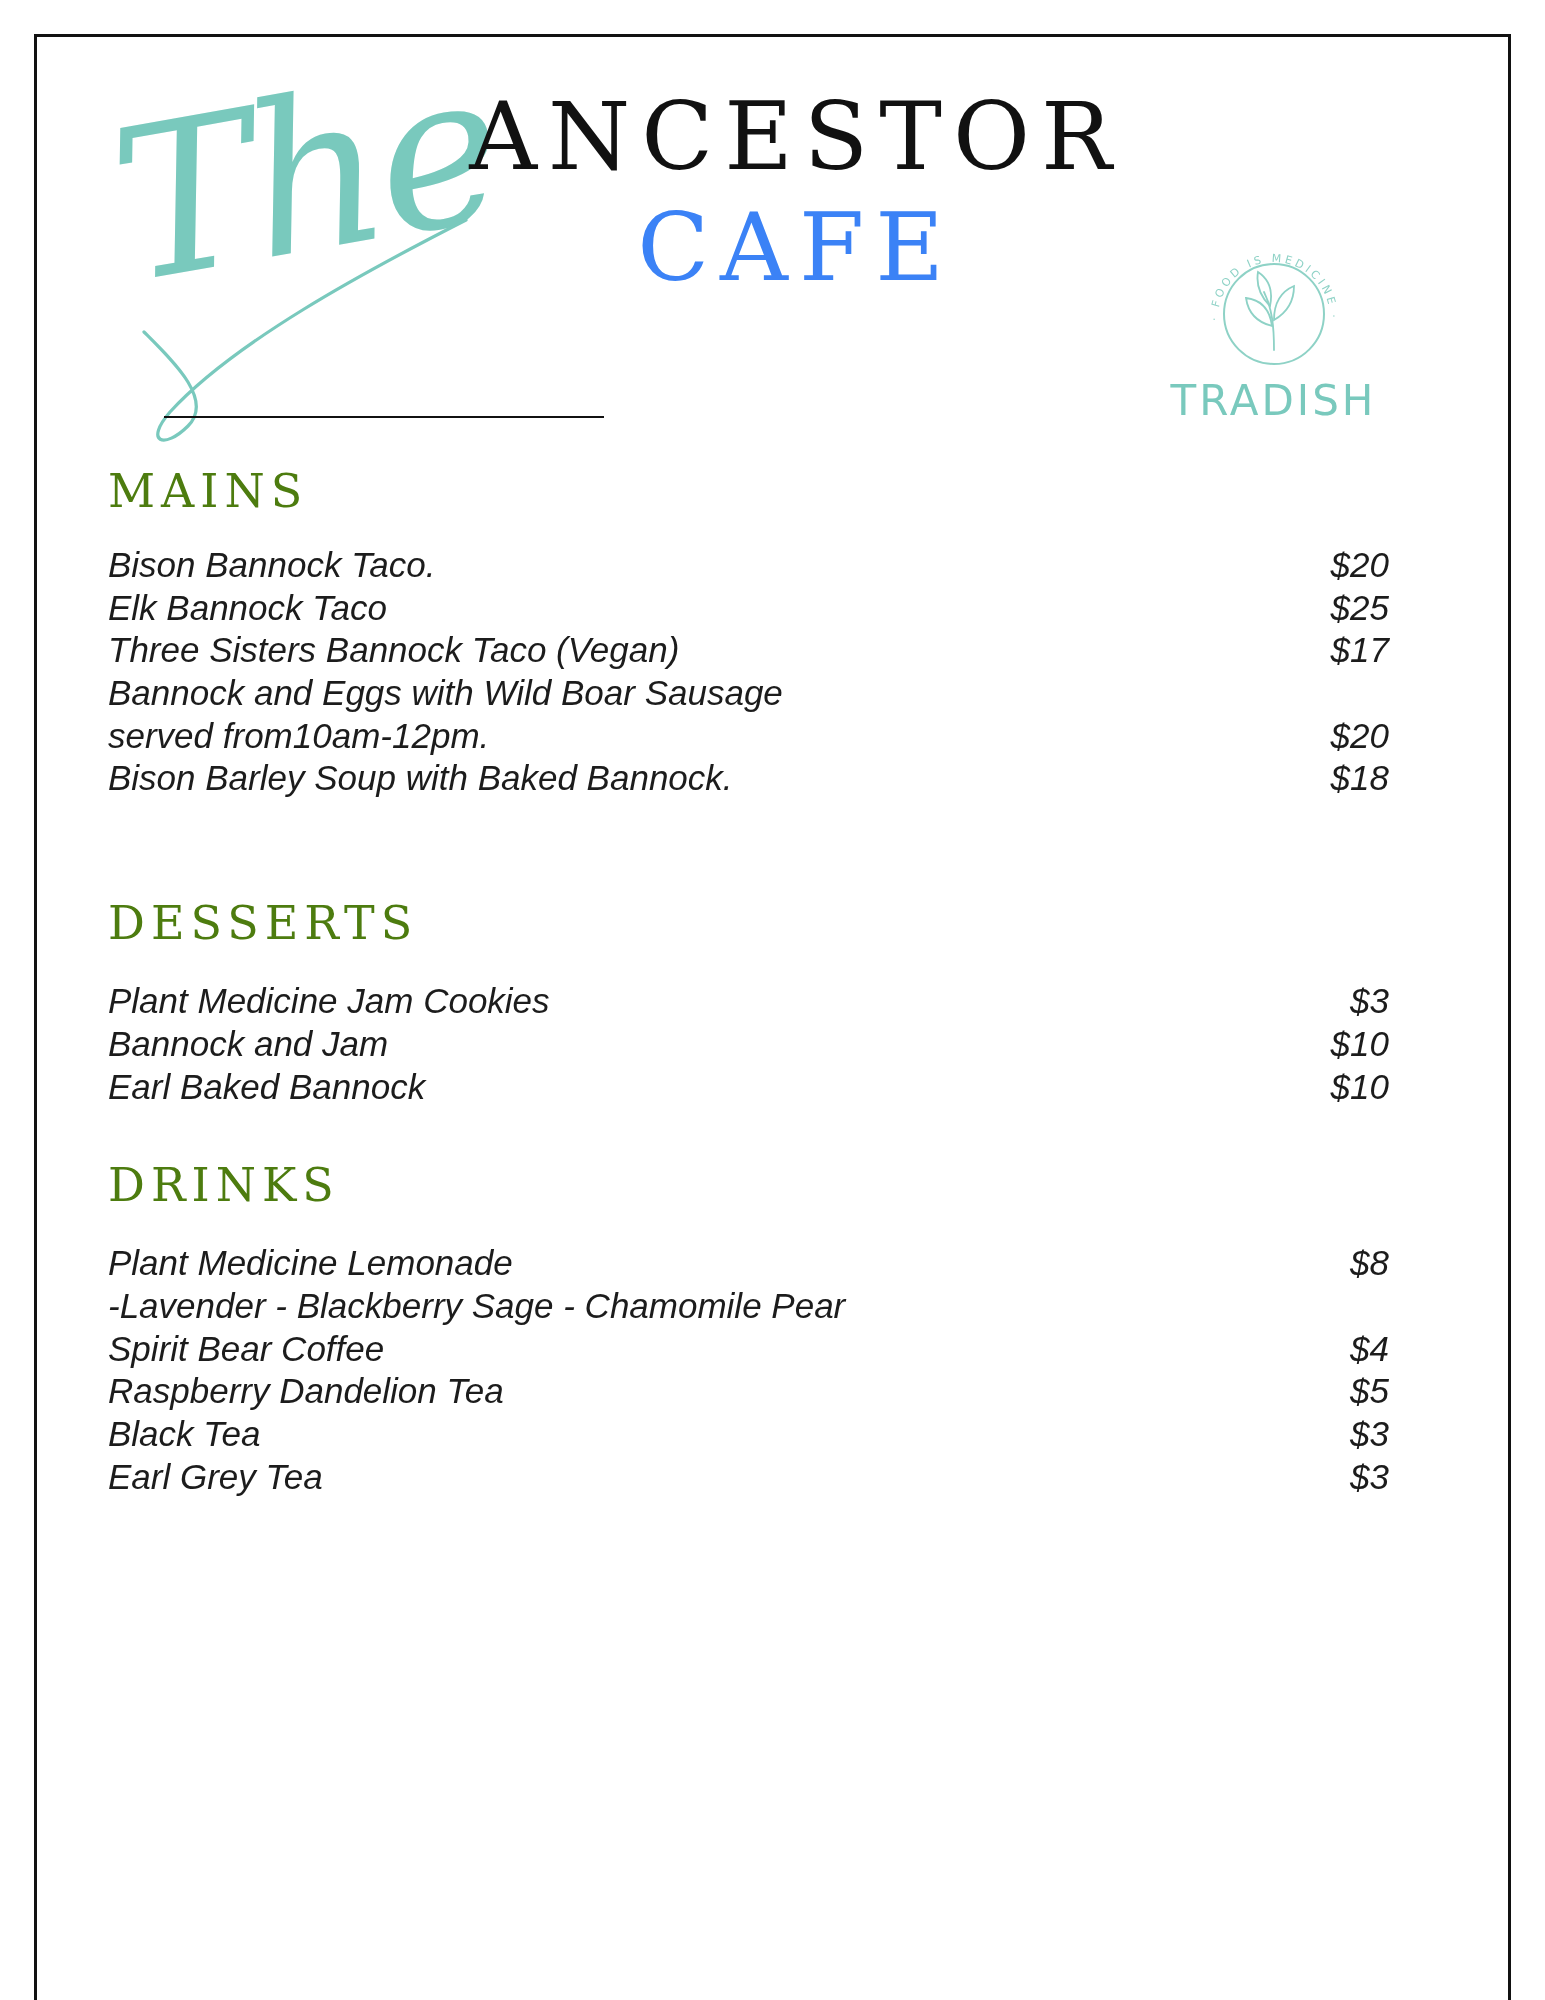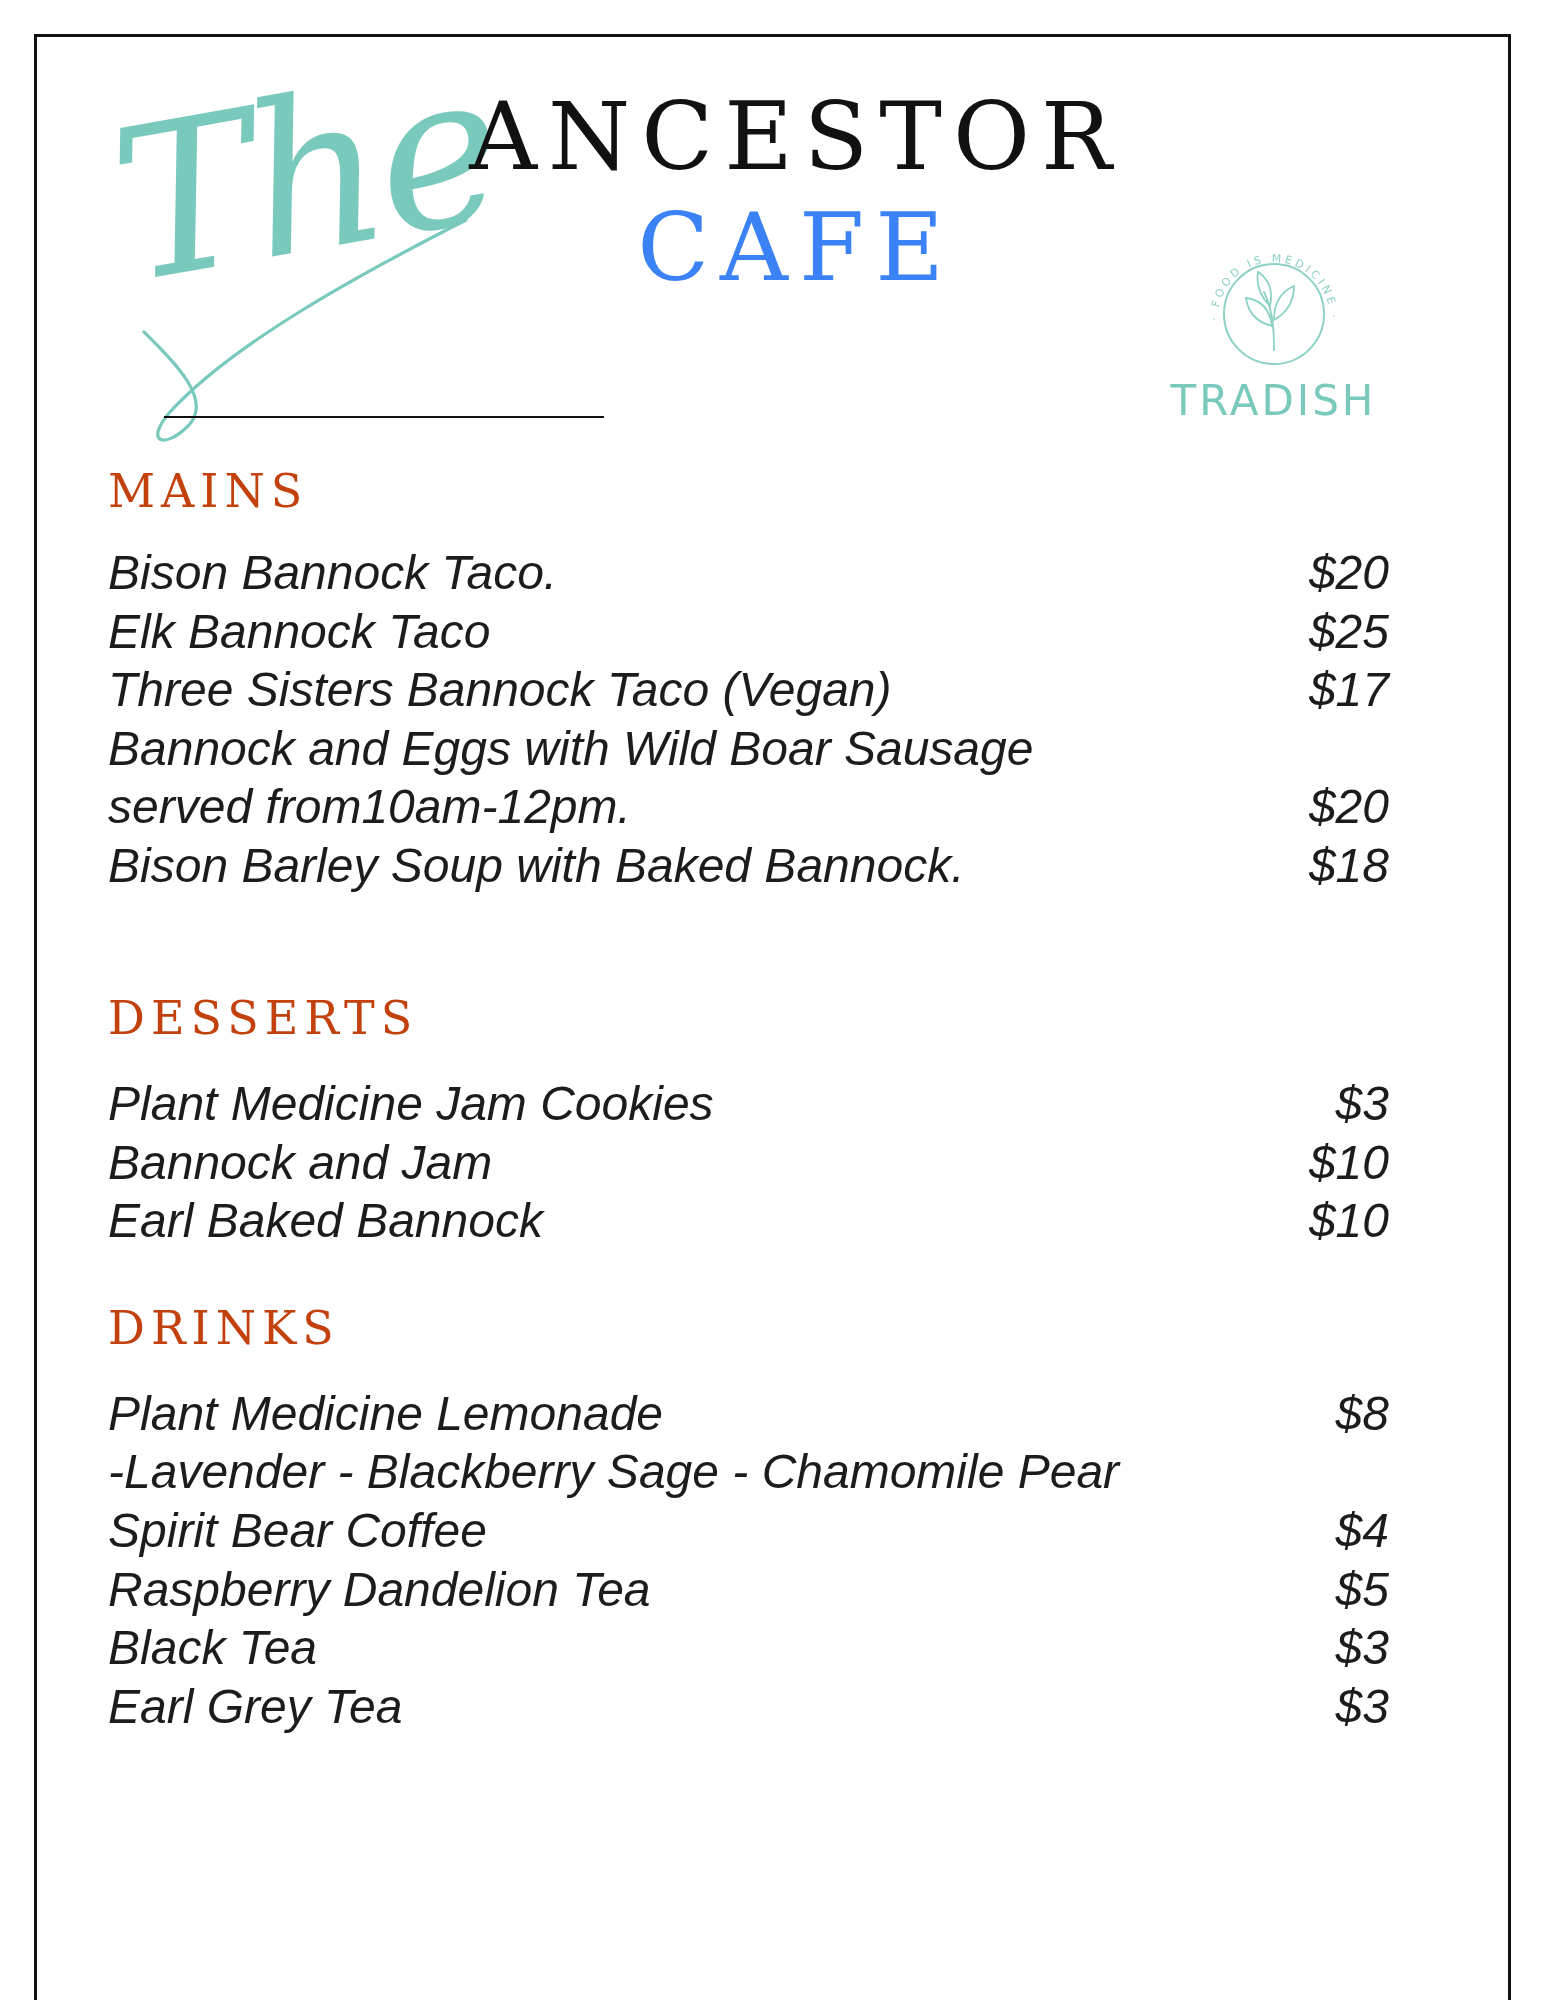--- a/index.html
+++ b/index.html
@@ -130,35 +130,35 @@
     right: 60px;
     top: 430px;
   }
   .section {
     margin-bottom: 10px;
   }
   .section-title {
     font-family: "DejaVu Serif", serif;
     font-size: 46px;
     letter-spacing: 6px;
-    color: #c2410c;
+    color: #4d7c0f;
     margin: 0 0 26px 12px;
     font-weight: 400;
   }
   .items {
     margin: 0;
     padding: 0;
     list-style: none;
   }
   .item {
     display: flex;
     align-items: baseline;
     justify-content: space-between;
     font-style: italic;
-    font-size: 48px;
+    font-size: 35px;
     line-height: 1.22;
     color: #1c1c1c;
     padding: 0 0 0 12px;
   }
   .item .name {
     flex: 0 1 auto;
     padding-right: 24px;
     white-space: pre-wrap;
   }
   .item .price {

